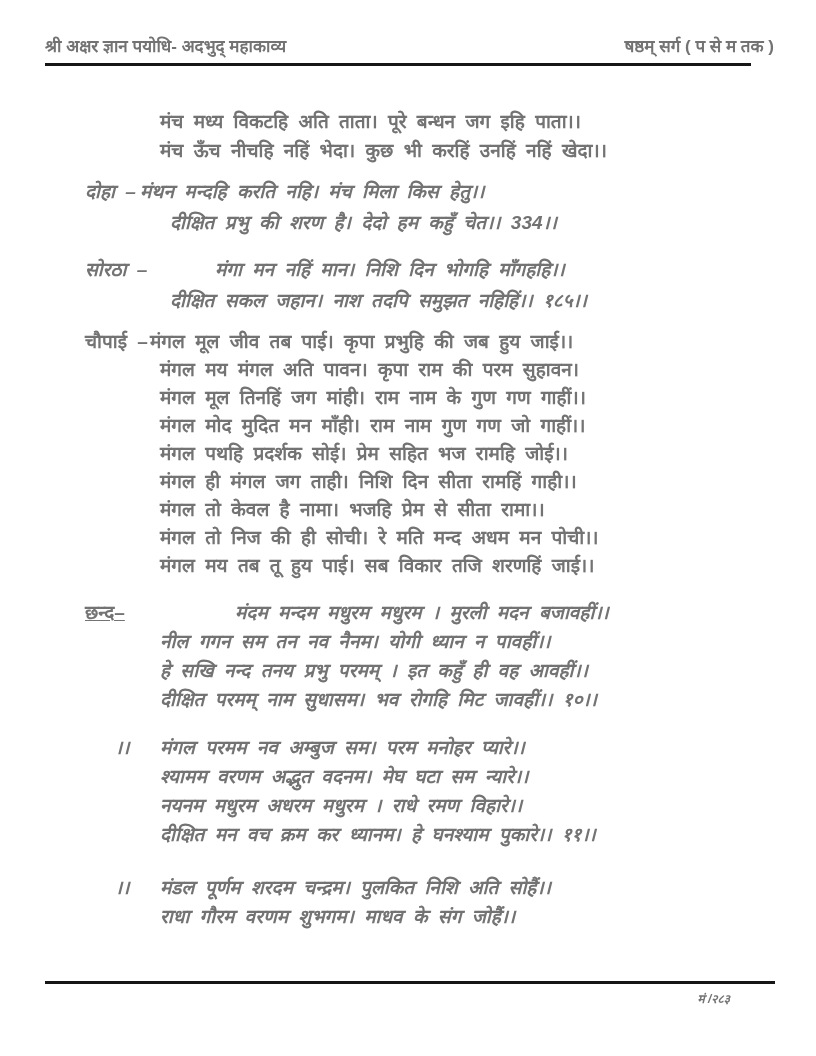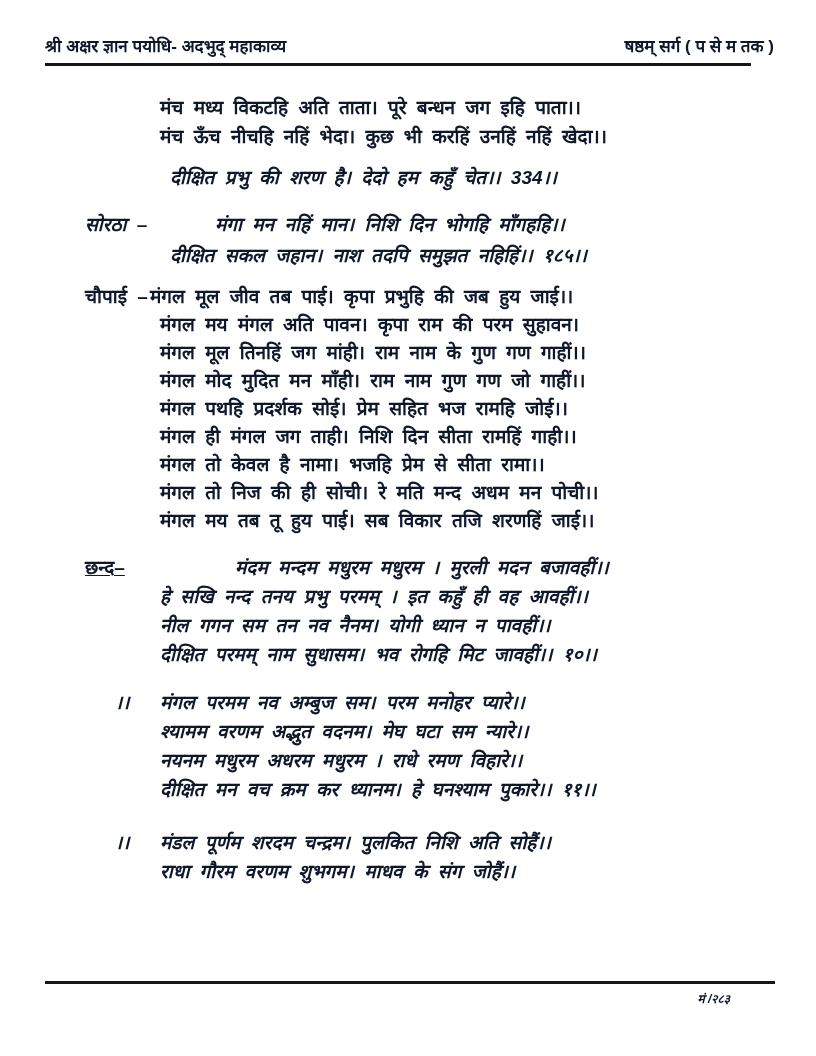--- a/index.html
+++ b/index.html
@@ -3,21 +3,21 @@
 <meta charset="utf-8">
 <style>
   html, body { margin: 0; padding: 0; background: #e8e8e8; }
   .page {
     position: relative;
     width: 816px;
     height: 1056px;
     margin: 0 auto;
     background: #ffffff;
     font-family: "Liberation Sans", sans-serif;
-    color: #0f172a;
+    color: #737373;
     overflow: hidden;
   }
   
   .header {
     position: absolute;
     top: 34px; left: 45px; right: 42px;
     display: flex;
     justify-content: space-between;
     align-items: baseline;
     font-weight: bold;
@@ -40,21 +40,21 @@
   .line {
     margin: 0;
     position: relative;
     font-weight: bold;
     font-size: 19px;
     white-space: nowrap;
   }
   .text, .label { word-spacing: 5px; }
   .label { position: absolute; left: 40px; }
 
-  .opening { margin-top: 27px; }
+  .opening { margin-top: 41px; }
   .opening .line { line-height: 29px; padding-left: 115px; }
 
   .doha { margin-top: 11px; }
   .doha .line { line-height: 31px; font-style: italic; }
   .doha .first  { padding-left: 95px; }
   .doha .rest   { padding-left: 125px; }
 
   .soratha { margin-top: 16px; }
   .soratha .line { line-height: 31px; font-style: italic; }
   .soratha .first { padding-left: 170px; }
@@ -102,41 +102,42 @@
     <span>षष्ठम् सर्ग ( प से म तक )</span>
   </div>
   <hr class="header-rule">
 
   <div class="body">
       <div class="section opening">
         <p class="line first"><span class="text">मंच मध्य विकटहि अति ताता। पूरे बन्धन जग इहि पाता।।</span></p>
         <p class="line rest"><span class="text">मंच ऊँच नीचहि नहिं भेदा। कुछ भी करहिं उनहिं नहिं खेदा।।</span></p>
       </div>
       <div class="section doha">
+        <p class="line first"><span class="label">दोहा –</span><span class="text">मंथन मन्दहि करति नहि। मंच मिला किस हेतु।।</span></p>
         <p class="line rest"><span class="text">दीक्षित प्रभु की शरण है। देदो हम कहुँ चेत।। 334।।</span></p>
       </div>
       <div class="section soratha">
         <p class="line first"><span class="label">सोरठा –</span><span class="text">मंगा मन नहिं मान। निशि दिन भोगहि माँगहहि।।</span></p>
         <p class="line rest"><span class="text">दीक्षित सकल जहान। नाश तदपि समुझत नहिहिं।। १८५।।</span></p>
       </div>
       <div class="section chaupai">
         <p class="line first"><span class="label">चौपाई –</span><span class="text">मंगल मूल जीव तब पाई। कृपा प्रभुहि की जब हुय जाई।।</span></p>
         <p class="line rest"><span class="text">मंगल मय मंगल अति पावन। कृपा राम की परम सुहावन।</span></p>
         <p class="line rest"><span class="text">मंगल मूल तिनहिं जग मांही। राम नाम के गुण गण गाहीं।।</span></p>
         <p class="line rest"><span class="text">मंगल मोद मुदित मन माँही। राम नाम गुण गण जो गाहीं।।</span></p>
         <p class="line rest"><span class="text">मंगल पथहि प्रदर्शक सोई। प्रेम सहित भज रामहि जोई।।</span></p>
         <p class="line rest"><span class="text">मंगल ही मंगल जग ताही। निशि दिन सीता रामहिं गाही।।</span></p>
         <p class="line rest"><span class="text">मंगल तो केवल है नामा। भजहि प्रेम से सीता रामा।।</span></p>
         <p class="line rest"><span class="text">मंगल तो निज की ही सोची। रे मति मन्द अधम मन पोची।।</span></p>
         <p class="line rest"><span class="text">मंगल मय तब तू हुय पाई। सब विकार तजि शरणहिं जाई।।</span></p>
       </div>
       <div class="section chhand">
         <p class="line first"><span class="label">छन्द–</span><span class="text">मंदम मन्दम मधुरम मधुरम । मुरली मदन बजावहीं।।</span></p>
+        <p class="line rest"><span class="text">नील गगन सम तन नव नैनम। योगी ध्यान न पावहीं।।</span></p>
         <p class="line rest"><span class="text">हे सखि नन्द तनय प्रभु परमम् । इत कहुँ ही वह आवहीं।।</span></p>
-        <p class="line rest"><span class="text">नील गगन सम तन नव नैनम। योगी ध्यान न पावहीं।।</span></p>
         <p class="line rest"><span class="text">दीक्षित परमम् नाम सुधासम। भव रोगहि मिट जावहीं।। १०।।</span></p>
       </div>
       <div class="section stanza">
         <p class="line first"><span class="label">।।</span><span class="text">मंगल परमम नव अम्बुज सम। परम मनोहर प्यारे।।</span></p>
         <p class="line rest"><span class="text">श्यामम वरणम अद्भुत वदनम। मेघ घटा सम न्यारे।।</span></p>
         <p class="line rest"><span class="text">नयनम मधुरम अधरम मधुरम । राधे रमण विहारे।।</span></p>
         <p class="line rest"><span class="text">दीक्षित मन वच क्रम कर ध्यानम। हे घनश्याम पुकारे।। ११।।</span></p>
       </div>
       <div class="section stanza stanza2">
         <p class="line first"><span class="label">।।</span><span class="text">मंडल पूर्णम शरदम चन्द्रम। पुलकित निशि अति सोहैं।।</span></p>

